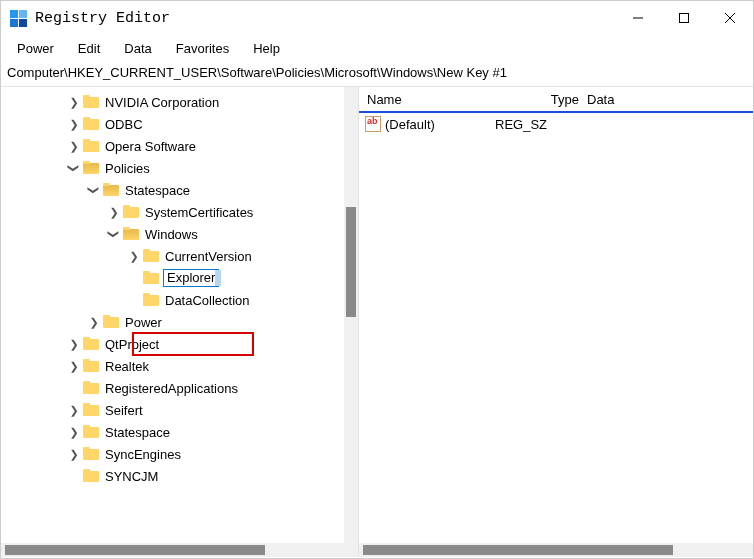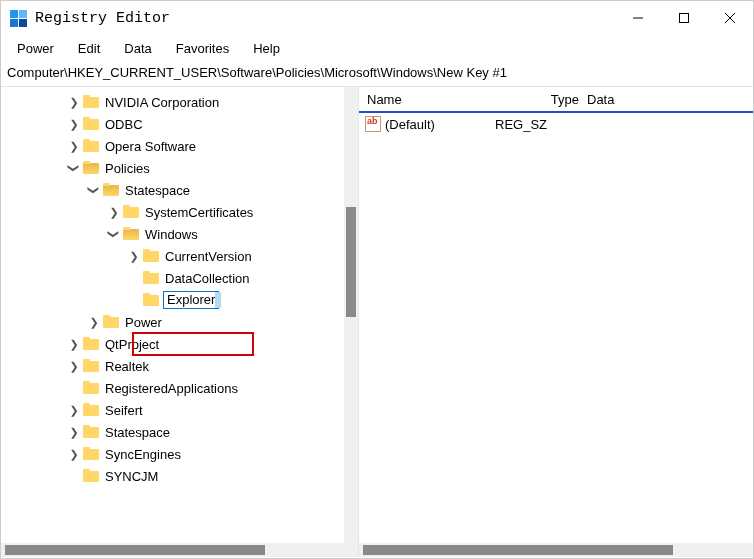--- a/index.html
+++ b/index.html
@@ -289,32 +289,32 @@
       </div>
 
 
       <div class="tree-row">
         <span class="indent" style="width:118px"></span>
         <span class="chevron">❯</span>
         <span class="folder-icon"></span>
         <span class="node-label">CurrentVersion</span>
       </div>
 
-      <div class="tree-row">
-        <span class="indent" style="width:118px"></span>
-        <span class="chevron blank">❯</span>
-        <span class="folder-icon"></span>
-        <span class="node-label">DataCollection</span>
-      </div>
-
       <div class="tree-row" style="position:relative">
         <span class="indent" style="width:118px"></span>
         <span class="chevron blank">❯</span>
         <span class="folder-icon"></span>
         <span class="edit-box">Explorer</span>
+      </div>
+
+      <div class="tree-row">
+        <span class="indent" style="width:118px"></span>
+        <span class="chevron blank">❯</span>
+        <span class="folder-icon"></span>
+        <span class="node-label">DataCollection</span>
       </div>
 
       <div class="tree-row">
         <span class="indent" style="width:78px"></span>
         <span class="chevron">❯</span>
         <span class="folder-icon"></span>
         <span class="node-label">Power</span>
       </div>
 
       <div class="tree-row">

